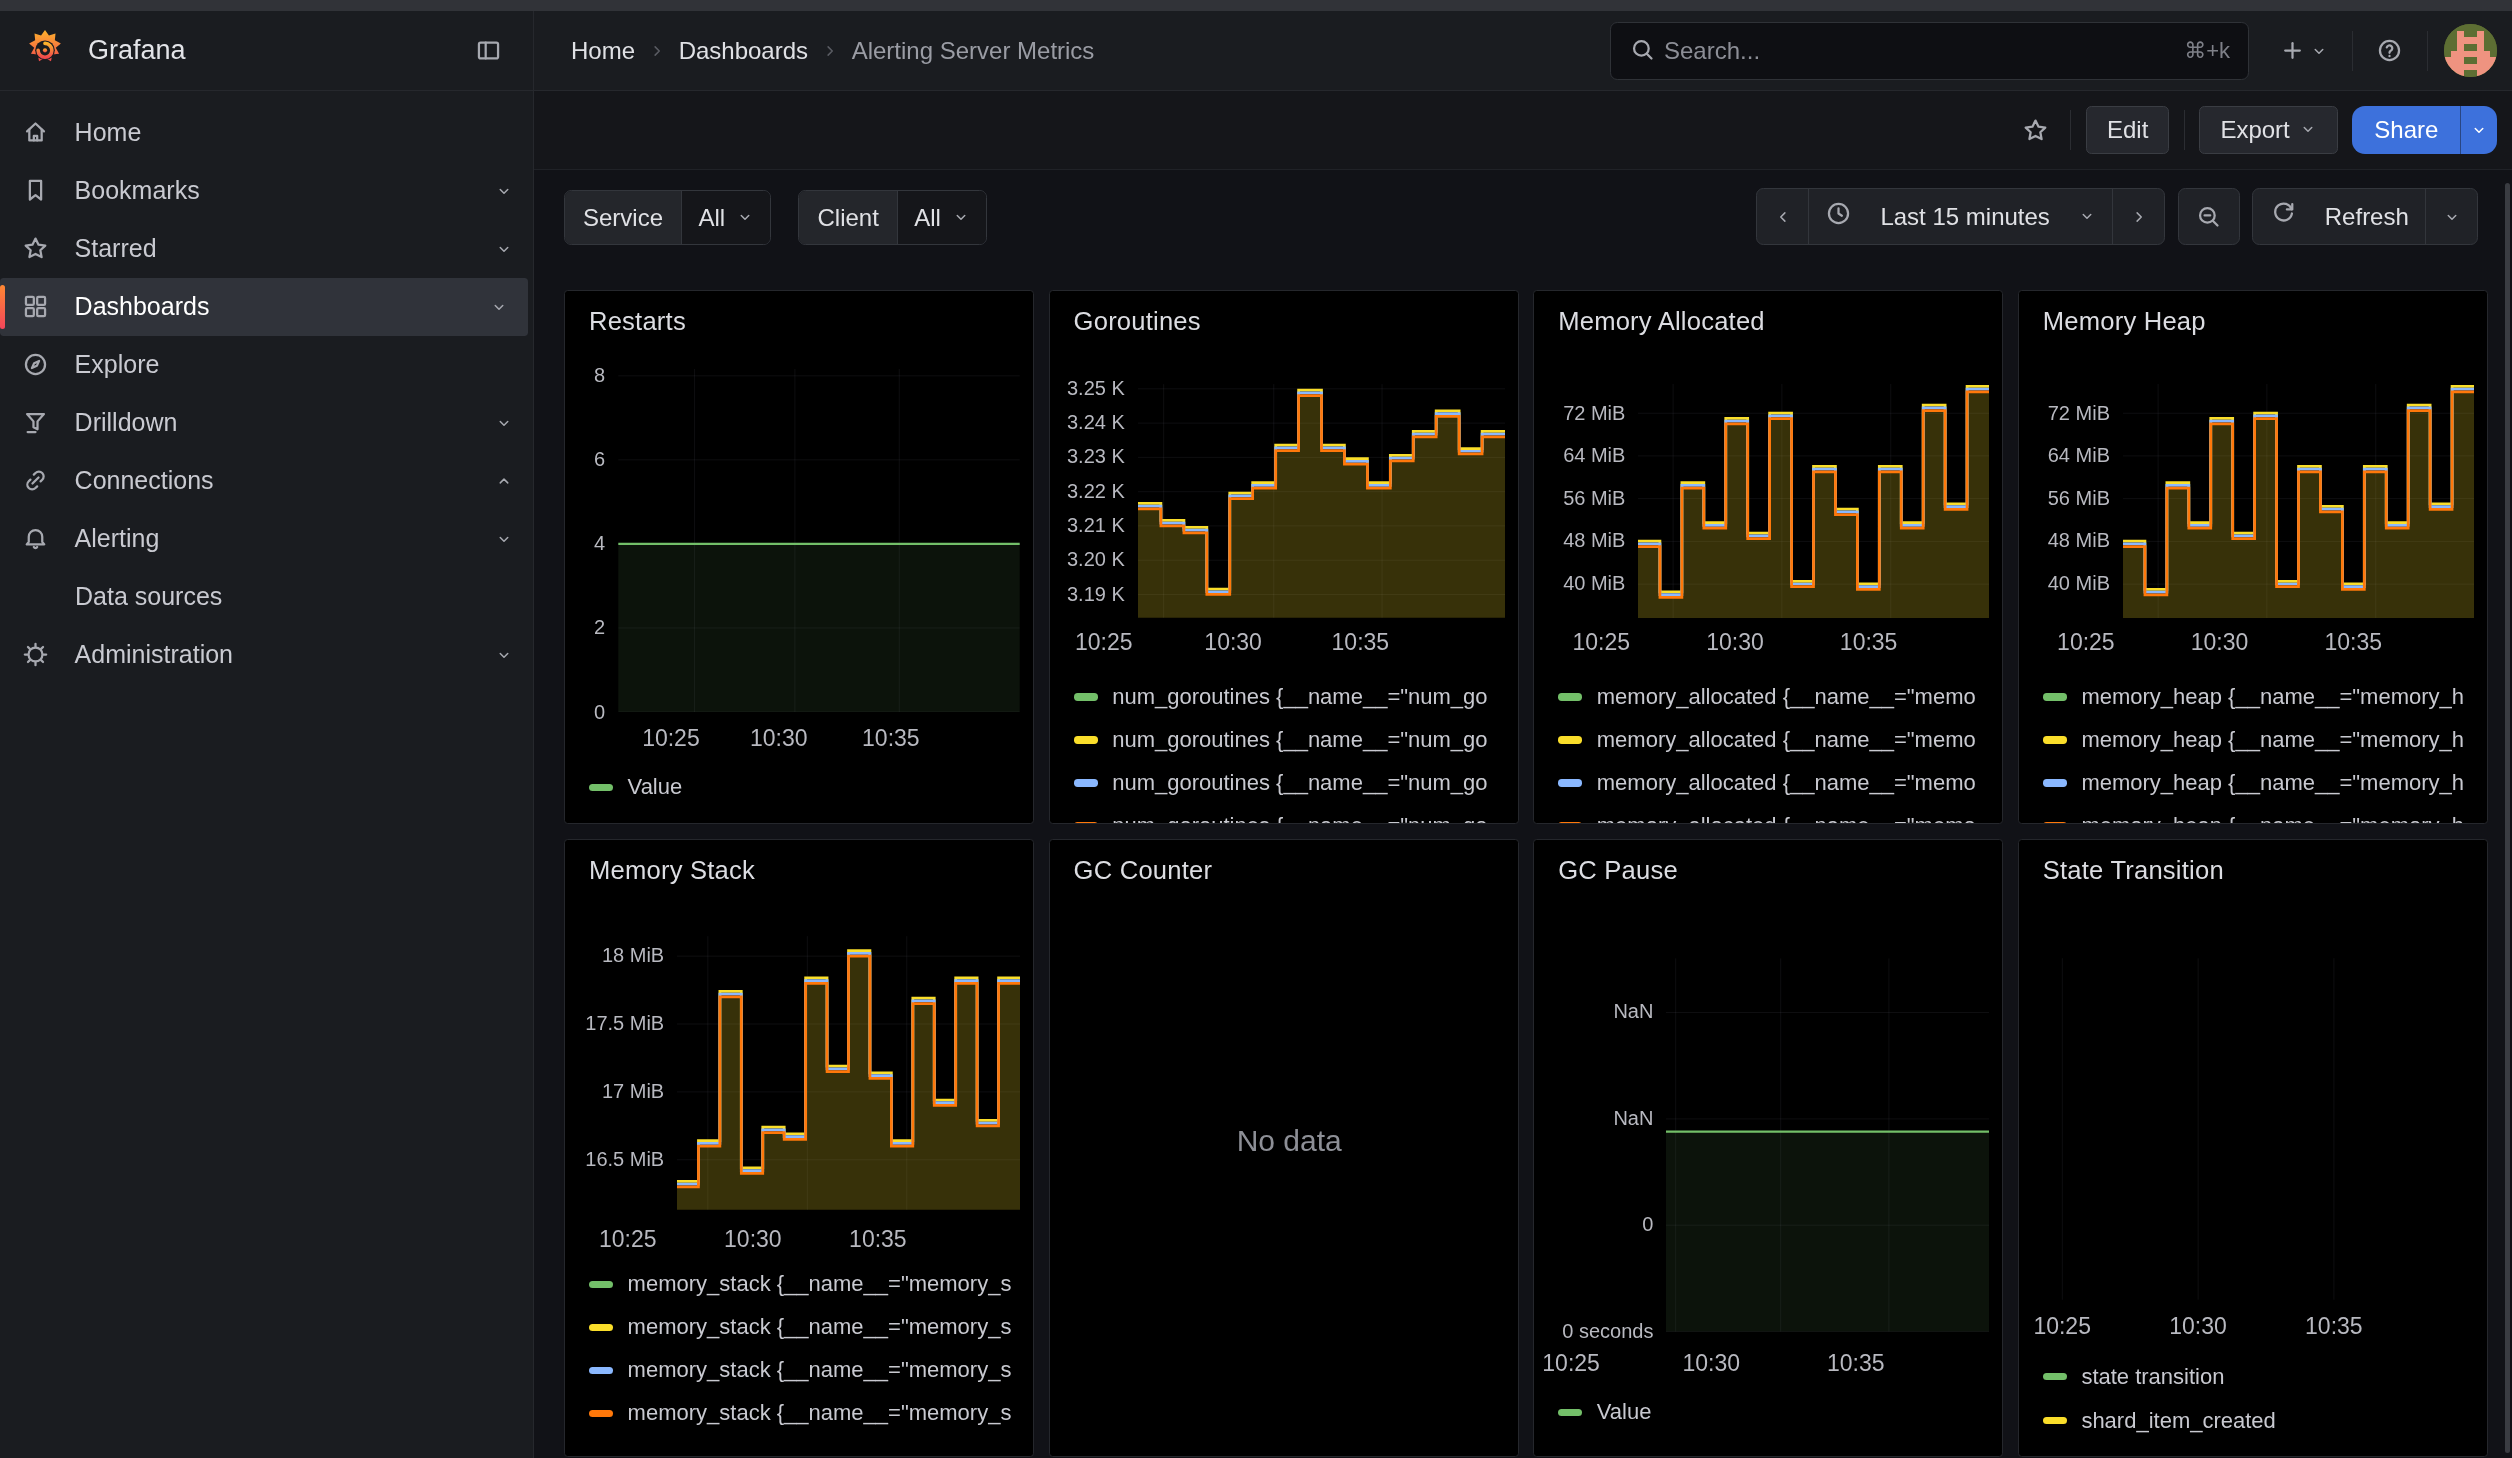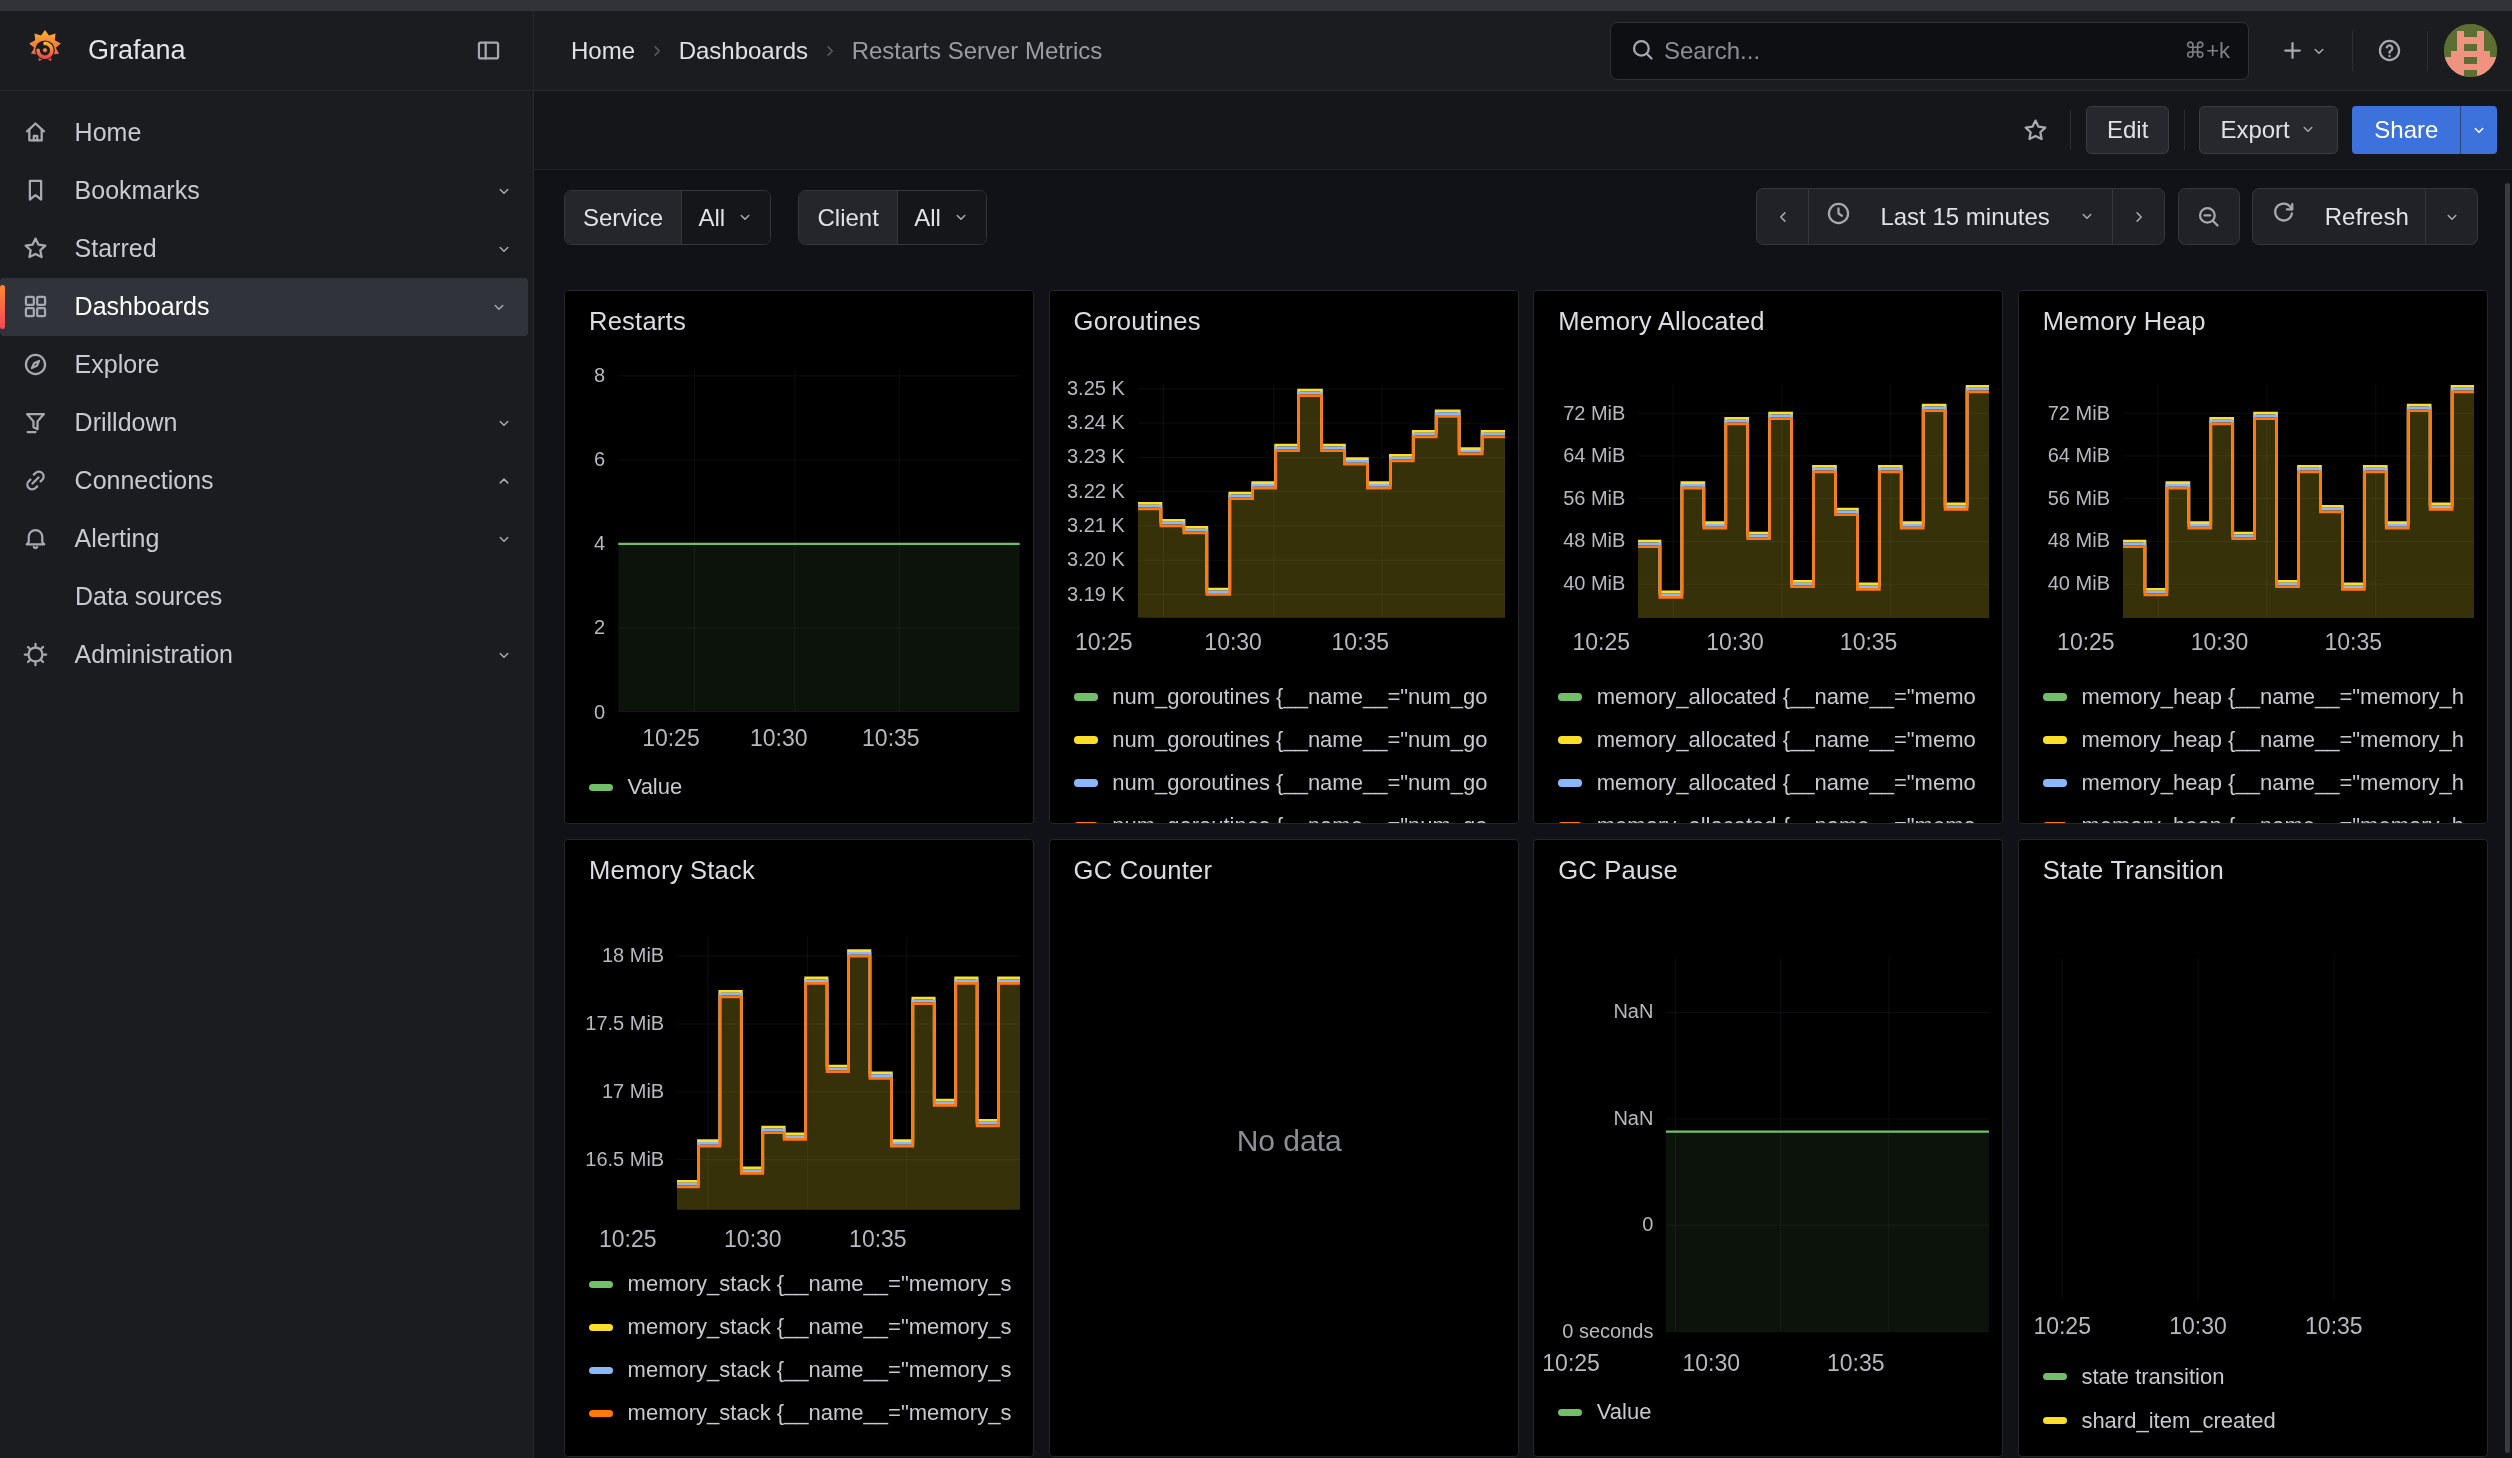--- a/index.html
+++ b/index.html
@@ -47,21 +47,21 @@
   #header-right { position:absolute; right:14.6px; display:flex; align-items:center; gap:16.4px; }
   .hdr-btn { display:flex; align-items:center; gap:3.7px; padding:7.3px; cursor:pointer; }
   .vdiv { width:0.9px; height:40px; background:#2b2d32; }
   #avatar { width:53px; height:53px; border-radius:50%; overflow:hidden; background:#5d6e33; cursor:pointer; }
   #avatar svg { width:100%; height:100%; display:block; }
 
   #row2 { height:79px; background:#15161a; border-bottom:0.9px solid #202227; display:flex; align-items:center; justify-content:flex-end; padding-right:14.6px; gap:14.6px; }
   .btn { height:48px; display:flex; align-items:center; gap:9px; padding:0 20px; border-radius:5.5px;
          background:#26282e; border:0.9px solid #3a3d43; color:#e0e1e5; font-size:24px; font-weight:500; cursor:pointer; }
   .btn .ico { width:18px; height:18px; }
-  #share-group { display:flex; height:48px; border-radius:4px; overflow:hidden; cursor:pointer; }
+  #share-group { display:flex; height:48px; border-radius:13px; overflow:hidden; cursor:pointer; }
   #share-main { display:flex; align-items:center; padding:0 22px; background:#3d71dc; color:#fff; font-size:24px; font-weight:500; }
   #share-chev { display:flex; align-items:center; padding:0 9px; background:#3d71dc; border-left:0.9px solid rgba(17,18,23,.45); }
   #share-chev .ico { stroke:#fff; }
 
   
   #subbar { display:flex; align-items:flex-end; margin:18px 15px 0 30px; height:57px; position:relative; }
   .filter-group { display:flex; height:55px; border:0.9px solid #33363c; border-radius:7.3px; overflow:hidden; margin-right:27px; font-size:24px; }
   .filter-label { display:flex; align-items:center; padding:0 18px; background:#24262b; color:#e0e1e5; }
   .filter-value { display:flex; align-items:center; gap:11px; padding:0 16.4px; background:#15161a; border-left:0.9px solid #33363c; color:#e0e1e5; cursor:pointer; }
   #time-controls { position:absolute; right:19px; top:0; display:flex; align-items:center; gap:12.8px; }
@@ -268,21 +268,21 @@
             <svg class="ico ico-sm" viewBox="0 0 24 24">
               <polyline points="9.5,6.5 15,12 9.5,17.5"></polyline>
             </svg>
           </span>
         <span class="crumb">Dashboards</span>
         <span class="sep">
             <svg class="ico ico-sm" viewBox="0 0 24 24">
               <polyline points="9.5,6.5 15,12 9.5,17.5"></polyline>
             </svg>
           </span>
-        <span class="crumb last">Restarts Server Metrics</span>
+        <span class="crumb last">Alerting Server Metrics</span>
       </div>
       <div id="searchbox">
         <span id="search-ico"><svg class="ico ico-sm2" viewBox="0 0 24 24">
               <circle cx="11" cy="11" r="6.5"></circle>
               <line x1="15.8" y1="15.8" x2="20" y2="20"></line>
             </svg></span>
         <input placeholder="Search..." style="">
         <span class="hint">⌘+k</span>
       </div>
       <div id="header-right">

